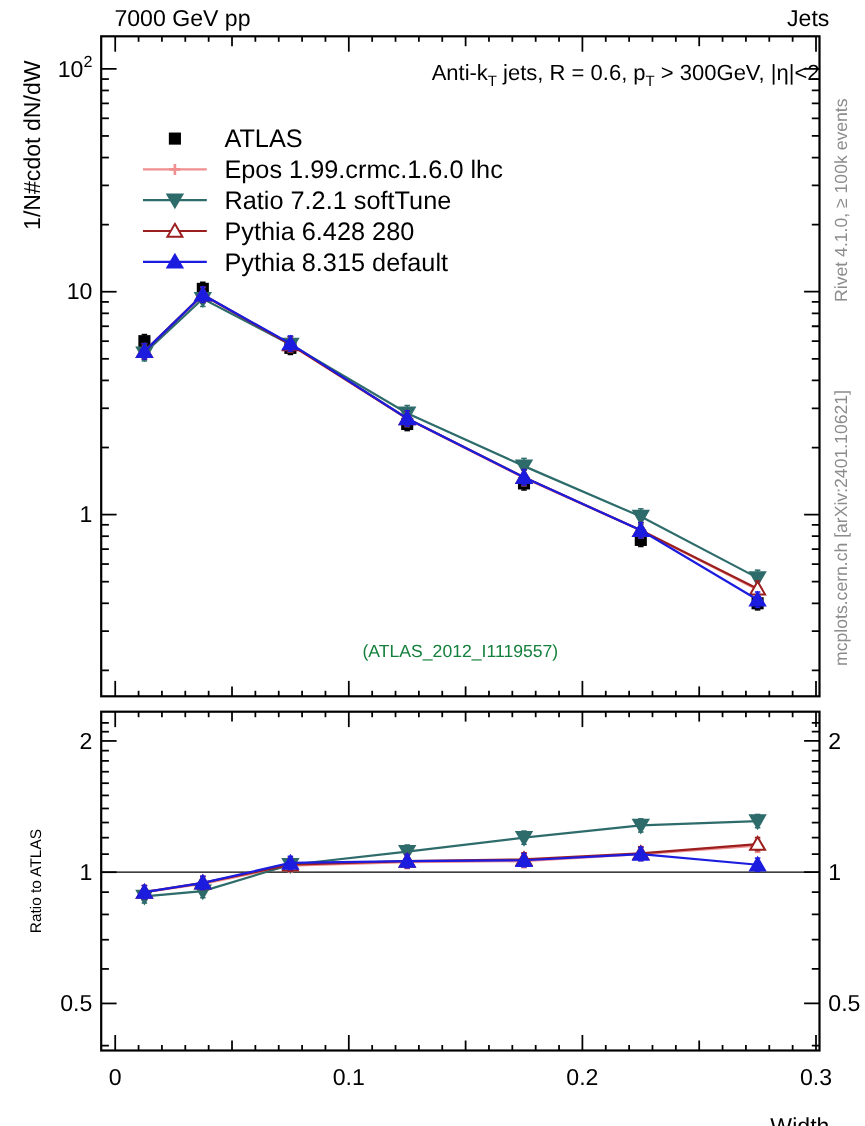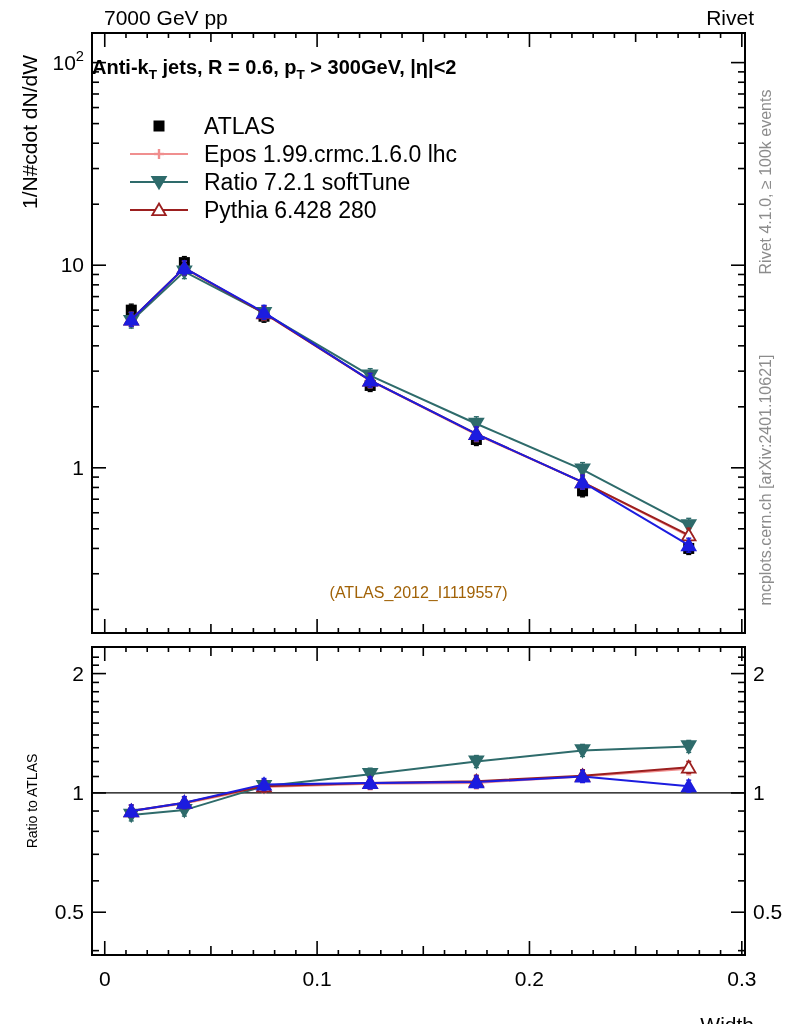--- a/index.html
+++ b/index.html
@@ -1,38 +1,38 @@
 <!DOCTYPE html>
 <html><head>
 <meta charset="utf-8">
 <style>
   html,body{margin:0;padding:0;background:#fff;}
   .canvas{position:relative;width:786px;height:1024px;background:#fff;
           font-family:"Liberation Sans", sans-serif;color:#000;overflow:hidden;padding-left:9px;}
   .abs{position:absolute;white-space:nowrap;}
   .hdr{font-size:21px;top:6px;}
-  .title-line{font-size:20px;left:92px;width:653px;text-align:left;top:56px;font-weight:bold;}
+  .title-line{font-size:20px;left:92px;width:653px;text-align:right;top:56px;}
   .title-line sub{font-size:0.68em;}
-  .watermark{font-size:16px;left:92px;width:653px;text-align:center;top:584px;color:#a16207;}
+  .watermark{font-size:16px;left:92px;width:653px;text-align:center;top:584px;color:#15803d;}
   .ylab-main{font-size:21px;top:132px;left:30px;transform:translate(-50%,-50%) rotate(-90deg);}
   .ylab-ratio{font-size:14px;top:801px;left:32px;transform:translate(-50%,-50%) rotate(-90deg);}
   .side-gray{color:#8c8c8c;font-size:16px;transform:translate(-50%,-50%) rotate(-90deg);}
   .xlab{font-size:21px;right:41px;top:993px;margin-top:20px;}
   .legend{left:128px;top:112px;}
   .legend-row{display:flex;align-items:center;height:28px;font-size:23px;}
   .legend-row .lg-swatch{width:62px;height:20px;margin-right:14px;flex:0 0 auto;}
   svg text{font-family:"Liberation Sans", sans-serif;}
 </style>
 </head>
 <body>
 
 <div class="canvas">
 
   <div class="abs hdr" style="left:104px;">7000 GeV pp</div>
-  <div class="abs hdr" style="right:41px;">Rivet</div>
+  <div class="abs hdr" style="right:41px;">Jets</div>
 
   <div class="abs ylab-main">1/N#cdot dN/dW</div>
   <div class="abs ylab-ratio">Ratio to ATLAS</div>
 
   <div class="abs side-gray" style="left:766px;top:182px;">Rivet 4.1.0, ≥ 100k events</div>
   <div class="abs side-gray" style="left:766px;top:480px;">mcplots.cern.ch [arXiv:2401.10621]</div>
 
   <div class="abs title-line" id="cut-title">Anti-k<sub>T</sub> jets, R = 0.6, p<sub>T</sub> &gt; 300GeV, |η|&lt;2</div>
 
   <div class="abs watermark">(ATLAS_2012_I1119557)</div>
@@ -60,20 +60,27 @@
           <path d="M 31 16.5 L 37.8 4.8 L 24.2 4.8 Z" fill="#2e6b6b" stroke="#2e6b6b" stroke-width="1.8"></path>
         </svg>
         <span>Ratio 7.2.1 softTune</span>
       </div>
       <div class="legend-row">
         <svg width="62" height="20" class="lg-swatch">
           <line x1="2" y1="10" x2="60" y2="10" stroke="#9c1f1f" stroke-width="2"></line>
           <path d="M 31 3.5 L 37.8 15.2 L 24.2 15.2 Z" fill="#fff" stroke="#9c1f1f" stroke-width="1.8"></path>
         </svg>
         <span>Pythia 6.428 280</span>
+      </div>
+      <div class="legend-row">
+        <svg width="62" height="20" class="lg-swatch">
+          <line x1="2" y1="10" x2="60" y2="10" stroke="#1c1cdf" stroke-width="2"></line>
+          <path d="M 31 3.5 L 37.8 15.2 L 24.2 15.2 Z" fill="#1c1cdf" stroke="#1c1cdf" stroke-width="1.8"></path>
+        </svg>
+        <span>Pythia 8.315 default</span>
       </div>
     </div>
 
   <div class="abs xlab">Width</div>
 
   <svg id="plot" class="abs" style="left:0;top:0;" width="786" height="1024" viewBox="0 0 786 1024">
       <rect x="92" y="33" width="653" height="600" fill="none" stroke="#000" stroke-width="2"></rect>
       <rect x="92" y="647" width="653" height="308" fill="none" stroke="#000" stroke-width="2"></rect>
       <line x1="104.74146341463415" y1="33" x2="104.74146341463415" y2="47" stroke="#000" stroke-width="1.6"></line>
       <line x1="104.74146341463415" y1="633" x2="104.74146341463415" y2="619" stroke="#000" stroke-width="1.6"></line>

